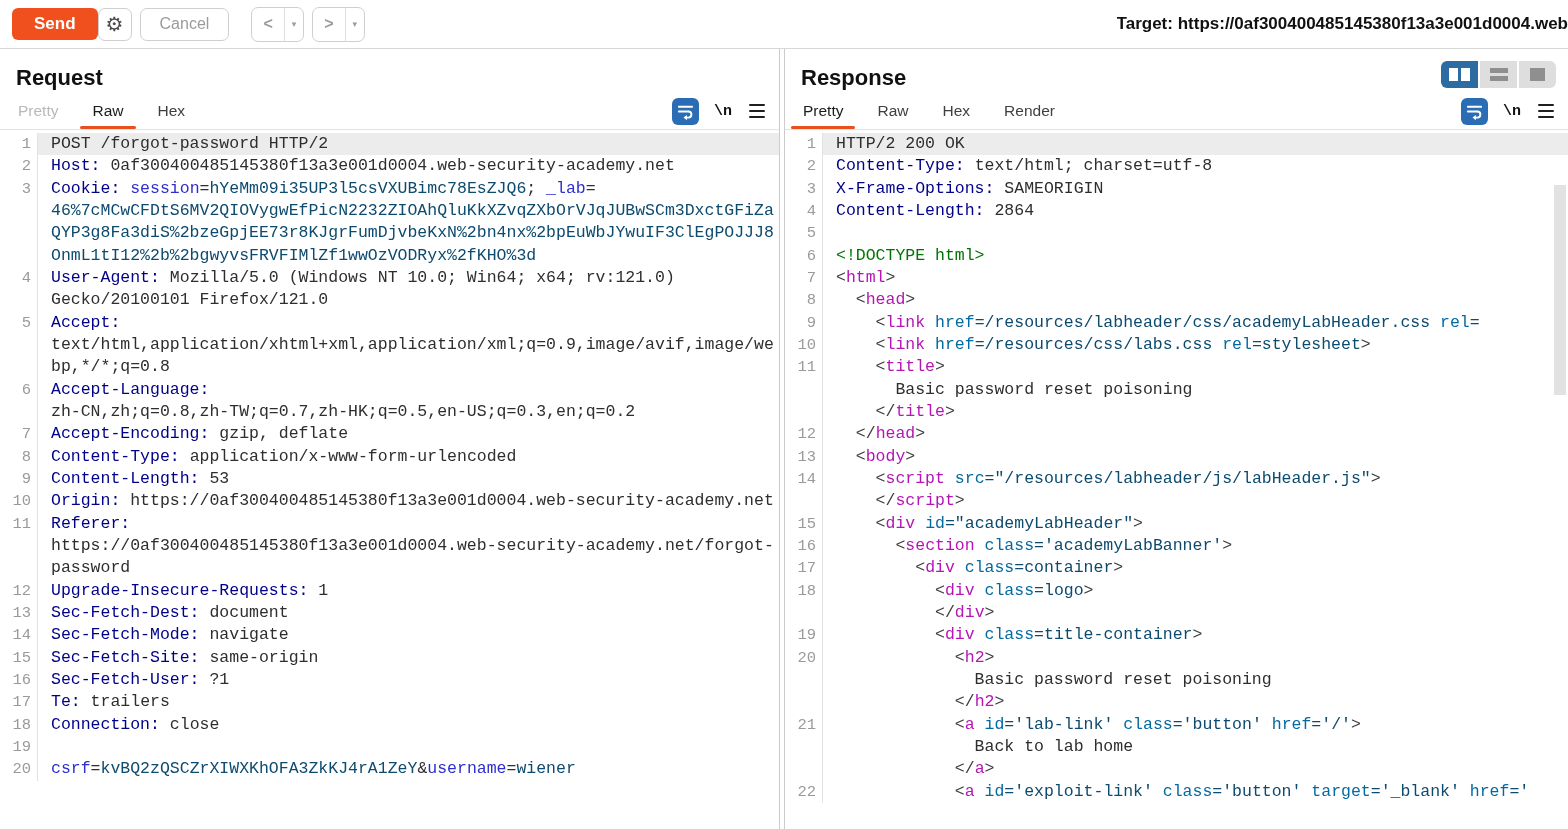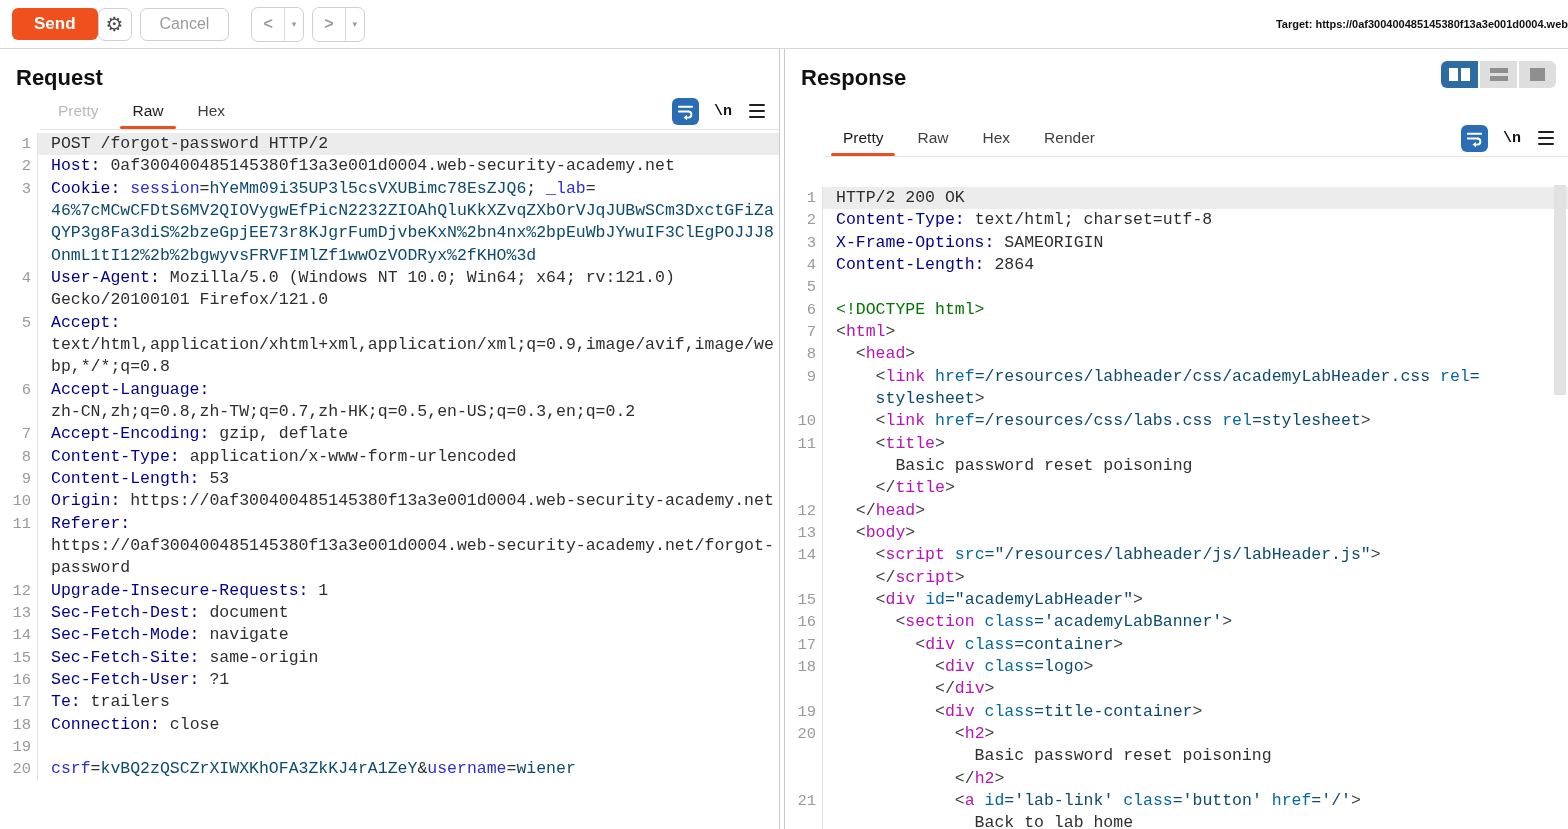--- a/index.html
+++ b/index.html
@@ -12,32 +12,32 @@
             height:32px;padding:0 22px;margin-right:0;font-family:inherit;cursor:pointer;}
   .btn-icon{width:34px;height:33px;background:#fff;border:1px solid #cfcfcf;border-radius:7px;margin-right:8px;
             display:flex;align-items:center;justify-content:center;cursor:pointer;}
   .gear{font-family:"DejaVu Sans",sans-serif;font-size:20px;color:#4a4a4a;line-height:1;}
   .btn-plain{background:#fff;border:1px solid #cfcfcf;border-radius:7px;color:#9b9b9b;font-size:16px;
              height:33px;padding:0 19px;margin-right:22px;font-family:inherit;cursor:pointer;}
   .split{display:inline-flex;border:1px solid #cfcfcf;border-radius:7px;height:33px;margin-right:8px;
          overflow:hidden;background:#fff;align-items:stretch;cursor:pointer;}
   .split-main{display:flex;align-items:center;padding:0 11px;color:#9b9b9b;font-size:16px;font-weight:600;}
   .split-caret{display:flex;align-items:center;padding:0 7px;border-left:1px solid #dedede;color:#9b9b9b;font-size:9px;}
-  .target{margin-left:auto;font-weight:700;font-size:11px;color:#111;white-space:nowrap;overflow:hidden;flex-shrink:1;min-width:0;}
+  .target{margin-left:auto;font-weight:700;font-size:17px;color:#111;white-space:nowrap;overflow:hidden;flex-shrink:1;min-width:0;}
 
   
   .panels{display:flex;height:780px;}
   .panel{background:#fff;overflow:hidden;display:flex;flex-direction:column;}
   .panel.left{width:779px;border-right:1px solid #cccccc;}
   .vgap{width:4px;background:#fff;}
-  .panel.right{flex:1;border-left:1px solid #cccccc;position:relative;gap:27px;}
+  .panel.right{flex:1;border-left:1px solid #cccccc;position:relative;}
   .panel-head{display:flex;justify-content:space-between;align-items:flex-start;padding:12px 12px 0 16px;height:32px;}
   .panel-title{font-size:22px;font-weight:700;margin:4px 0 0 0;color:#111;}
 
-  .tabrow{display:flex;align-items:center;height:36px;padding:0 12px 0 0;border-bottom:1px solid #e3e3e3;margin-left:40px;}
+  .tabrow{display:flex;align-items:center;height:36px;padding:0 12px 0 0;border-bottom:1px solid #e3e3e3;}
   .tab{position:relative;margin-left:30px;font-size:15.5px;color:#3f3f3f;cursor:pointer;padding:8px 2px;}
   .tab:first-child{margin-left:16px;}
   .tab.active{color:#1b1b1b;}
   .tab.active::after{content:"";position:absolute;left:-10px;right:-10px;bottom:-1px;height:3px;background:#e8511f;border-radius:2px;}
   .tab.disabled{color:#b9b9b9;}
   .tabicons{margin-left:auto;display:flex;align-items:center;gap:15px;}
   .wrapbtn{width:27px;height:27px;border-radius:6px;background:#2a6db4;display:flex;align-items:center;justify-content:center;cursor:pointer;}
   .nl{font-family:"Liberation Mono","DejaVu Sans Mono",monospace;font-size:15px;font-weight:700;color:#111;cursor:pointer;}
   .burger{display:flex;flex-direction:column;gap:3.5px;cursor:pointer;padding:2px;}
   .burger i{display:block;width:16px;height:2.4px;background:#1f1f1f;border-radius:1px;}
@@ -197,21 +197,20 @@
       <div class="editor" id="resp-editor">
           <div class="crow sel"><span class="ln">1</span><span class="code"><span class="c-t">HTTP/2 200 OK</span></span></div>
           <div class="crow"><span class="ln">2</span><span class="code"><span class="c-h">Content-Type:</span><span class="c-t"> text/html; charset=utf-8</span></span></div>
           <div class="crow"><span class="ln">3</span><span class="code"><span class="c-h">X-Frame-Options:</span><span class="c-t"> SAMEORIGIN</span></span></div>
           <div class="crow"><span class="ln">4</span><span class="code"><span class="c-h">Content-Length:</span><span class="c-t"> 2864</span></span></div>
           <div class="crow"><span class="ln">5</span><span class="code"></span></div>
           <div class="crow"><span class="ln">6</span><span class="code"><span class="c-g">&lt;!DOCTYPE html&gt;</span></span></div>
           <div class="crow"><span class="ln">7</span><span class="code"><span class="c-br">&lt;</span><span class="c-tag">html</span><span class="c-br">&gt;</span></span></div>
           <div class="crow"><span class="ln">8</span><span class="code"><span class="c-t">  </span><span class="c-br">&lt;</span><span class="c-tag">head</span><span class="c-br">&gt;</span></span></div>
           <div class="crow"><span class="ln">9</span><span class="code"><span class="c-t">    </span><span class="c-br">&lt;</span><span class="c-tag">link</span><span class="c-t"> </span><span class="c-at">href</span><span class="c-v">=/resources/labheader/css/academyLabHeader.css</span><span class="c-t"> </span><span class="c-at">rel</span><span class="c-v">=</span></span></div>
-          <div class="crow"><span class="ln"></span><span class="code"><span class="c-t">    </span><span class="c-v">stylesheet</span><span class="c-br">&gt;</span></span></div>
           <div class="crow"><span class="ln">10</span><span class="code"><span class="c-t">    </span><span class="c-br">&lt;</span><span class="c-tag">link</span><span class="c-t"> </span><span class="c-at">href</span><span class="c-v">=/resources/css/labs.css</span><span class="c-t"> </span><span class="c-at">rel</span><span class="c-v">=stylesheet</span><span class="c-br">&gt;</span></span></div>
           <div class="crow"><span class="ln">11</span><span class="code"><span class="c-t">    </span><span class="c-br">&lt;</span><span class="c-tag">title</span><span class="c-br">&gt;</span></span></div>
           <div class="crow"><span class="ln"></span><span class="code"><span class="c-t">      Basic password reset poisoning</span></span></div>
           <div class="crow"><span class="ln"></span><span class="code"><span class="c-t">    </span><span class="c-br">&lt;/</span><span class="c-tag">title</span><span class="c-br">&gt;</span></span></div>
           <div class="crow"><span class="ln">12</span><span class="code"><span class="c-t">  </span><span class="c-br">&lt;/</span><span class="c-tag">head</span><span class="c-br">&gt;</span></span></div>
           <div class="crow"><span class="ln">13</span><span class="code"><span class="c-t">  </span><span class="c-br">&lt;</span><span class="c-tag">body</span><span class="c-br">&gt;</span></span></div>
           <div class="crow"><span class="ln">14</span><span class="code"><span class="c-t">    </span><span class="c-br">&lt;</span><span class="c-tag">script</span><span class="c-t"> </span><span class="c-at">src</span><span class="c-v">="/resources/labheader/js/labHeader.js"</span><span class="c-br">&gt;</span></span></div>
           <div class="crow"><span class="ln"></span><span class="code"><span class="c-t">    </span><span class="c-br">&lt;/</span><span class="c-tag">script</span><span class="c-br">&gt;</span></span></div>
           <div class="crow"><span class="ln">15</span><span class="code"><span class="c-t">    </span><span class="c-br">&lt;</span><span class="c-tag">div</span><span class="c-t"> </span><span class="c-at">id</span><span class="c-v">="academyLabHeader"</span><span class="c-br">&gt;</span></span></div>
           <div class="crow"><span class="ln">16</span><span class="code"><span class="c-t">      </span><span class="c-br">&lt;</span><span class="c-tag">section</span><span class="c-t"> </span><span class="c-at">class</span><span class="c-v">='academyLabBanner'</span><span class="c-br">&gt;</span></span></div>

